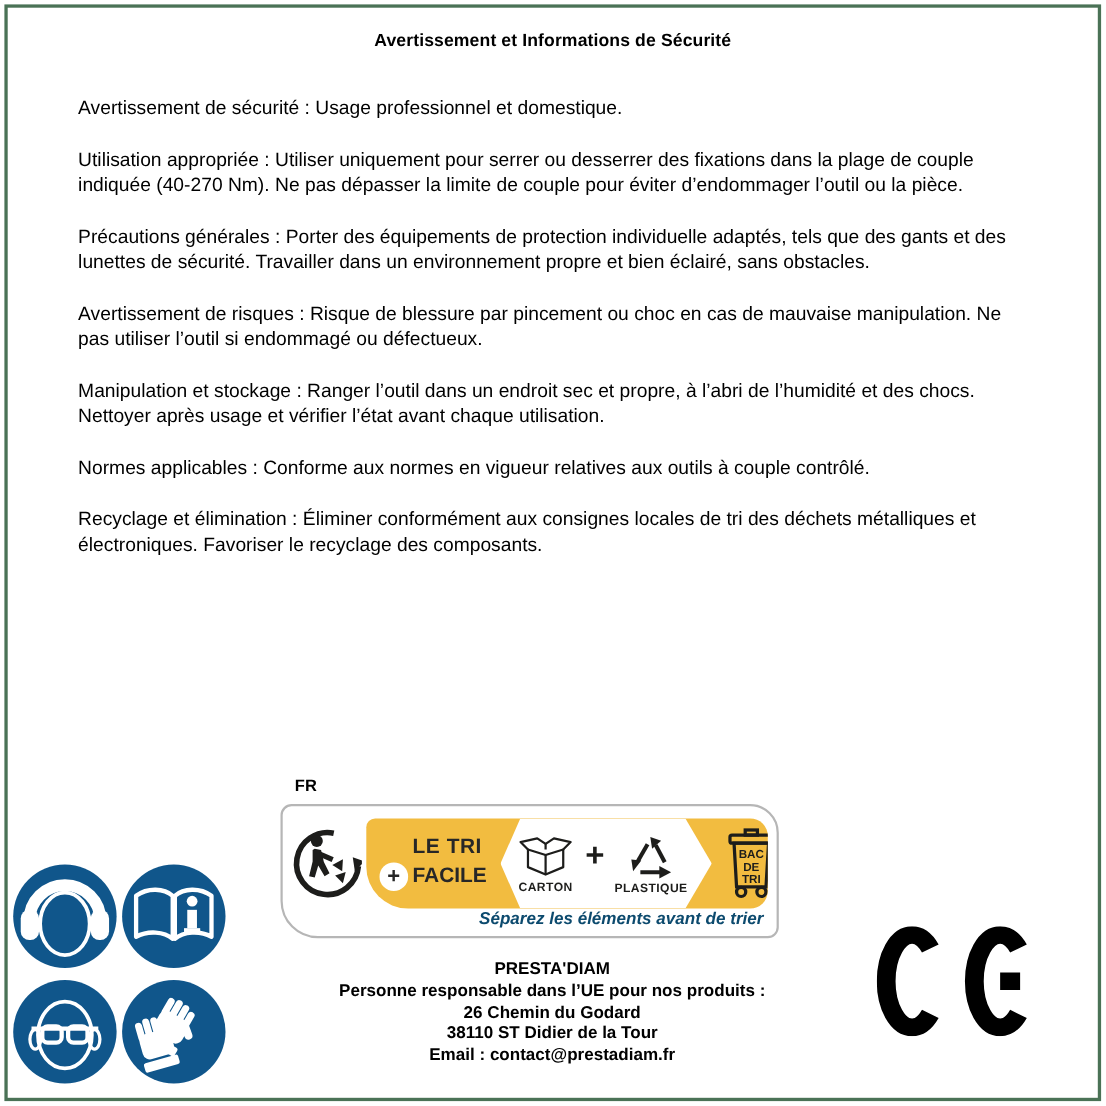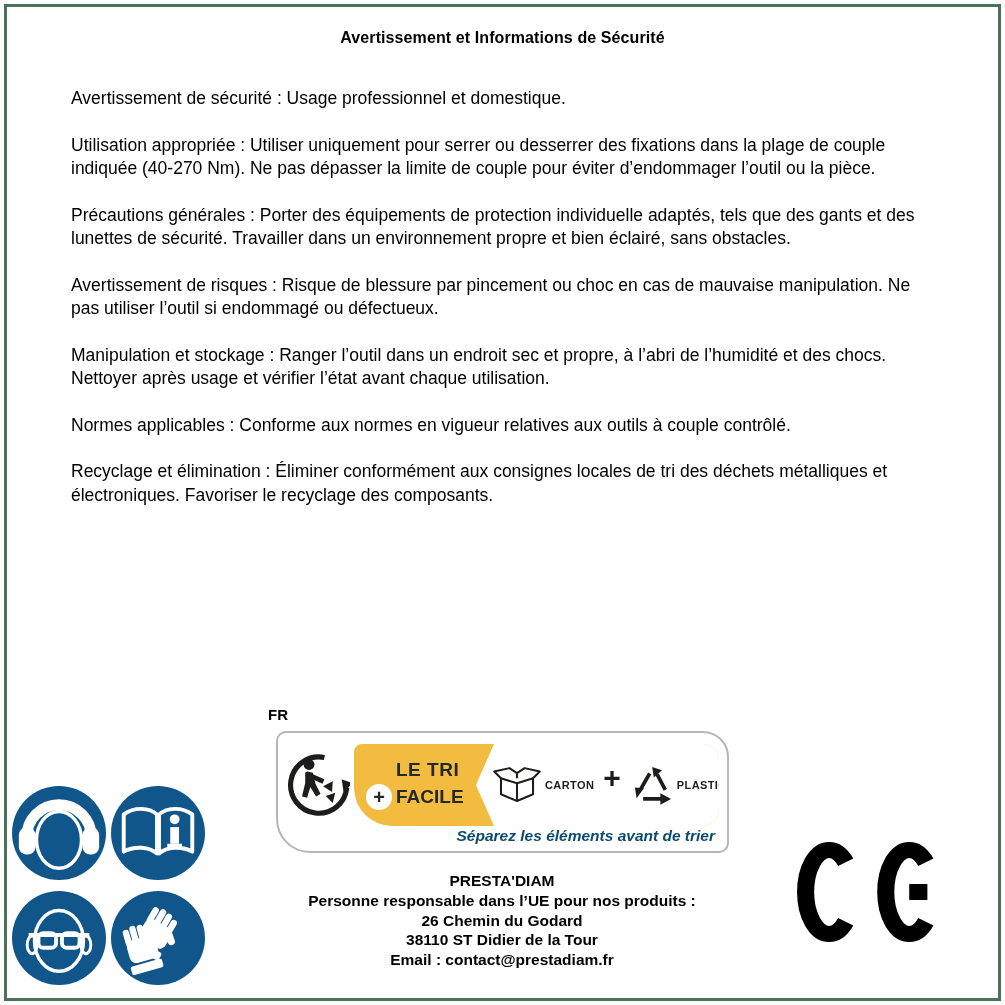--- a/index.html
+++ b/index.html
@@ -15,36 +15,36 @@
 
   
   .pictos{position:absolute;left:12px;top:786px;display:grid;
           grid-template-columns:94px 94px;grid-auto-rows:94px;gap:11px 5px;}
   .picto{width:94px;height:94px;border-radius:50%;background:#10568b;
          display:flex;align-items:center;justify-content:center;}
   .picto svg{width:94px;height:94px;display:block;}
 
   
   .fr-code{position:absolute;left:268px;top:706px;font-size:15px;font-weight:bold;}
-  .tri-label{position:absolute;left:276px;top:731px;width:453px;height:122px;box-sizing:border-box;
+  .tri-label{position:absolute;left:255px;top:731px;width:453px;height:122px;box-sizing:border-box;
              background:#fff;border:2px solid #b6b6b6;border-radius:10px 26px 10px 34px;}
   .tri-row{position:absolute;left:8px;top:11px;right:8px;height:82px;display:flex;align-items:stretch;}
   .triman{flex:0 0 64px;width:64px;height:78px;align-self:center;}
   .tri-yellow{flex:1;margin-left:4px;background:#f2bc40;border-radius:8px 16px 16px 38px;
               display:flex;overflow:hidden;}
   .letri{flex:0 0 122px;padding:15px 0 0 12px;box-sizing:border-box;color:#272727;}
   .letri-l1{font-size:19px;font-weight:800;letter-spacing:.5px;padding-left:30px;}
   .letri-l2{display:flex;align-items:center;gap:4px;font-size:19px;font-weight:800;margin-top:3px;}
   .plus-circle{width:26px;height:26px;border-radius:50%;background:#fff;flex:0 0 26px;
                display:flex;align-items:center;justify-content:center;
                font-size:20px;font-weight:800;color:#272727;line-height:1;}
   .materials{flex:1;background:#fff;display:flex;align-items:center;justify-content:center;
              gap:9px;padding:0 22px 0 14px;
              clip-path:polygon(18px 0,calc(100% - 24px) 0,100% 50%,calc(100% - 24px) 100%,18px 100%,0 50%);}
-  .mat{display:flex;align-items:center;gap:1px;}
+  .mat{display:flex;flex-direction:column;align-items:center;gap:1px;}
   .mat-label{font-size:11px;font-weight:bold;letter-spacing:.4px;color:#1d1d1b;}
   .mat-sep{font-size:30px;font-weight:800;color:#1d1d1b;margin-top:-14px;}
   .bin-zone{flex:0 0 72px;display:flex;align-items:center;justify-content:center;}
   .tagline{position:absolute;right:12px;top:94px;font-style:italic;font-weight:bold;
            font-size:15.5px;color:#0c4a6e;}
 
   .address{position:absolute;left:262px;top:871px;width:480px;text-align:center;
            font-weight:bold;font-size:15.5px;line-height:19.8px;}
 
   .ce{position:absolute;left:797px;top:842px;}

